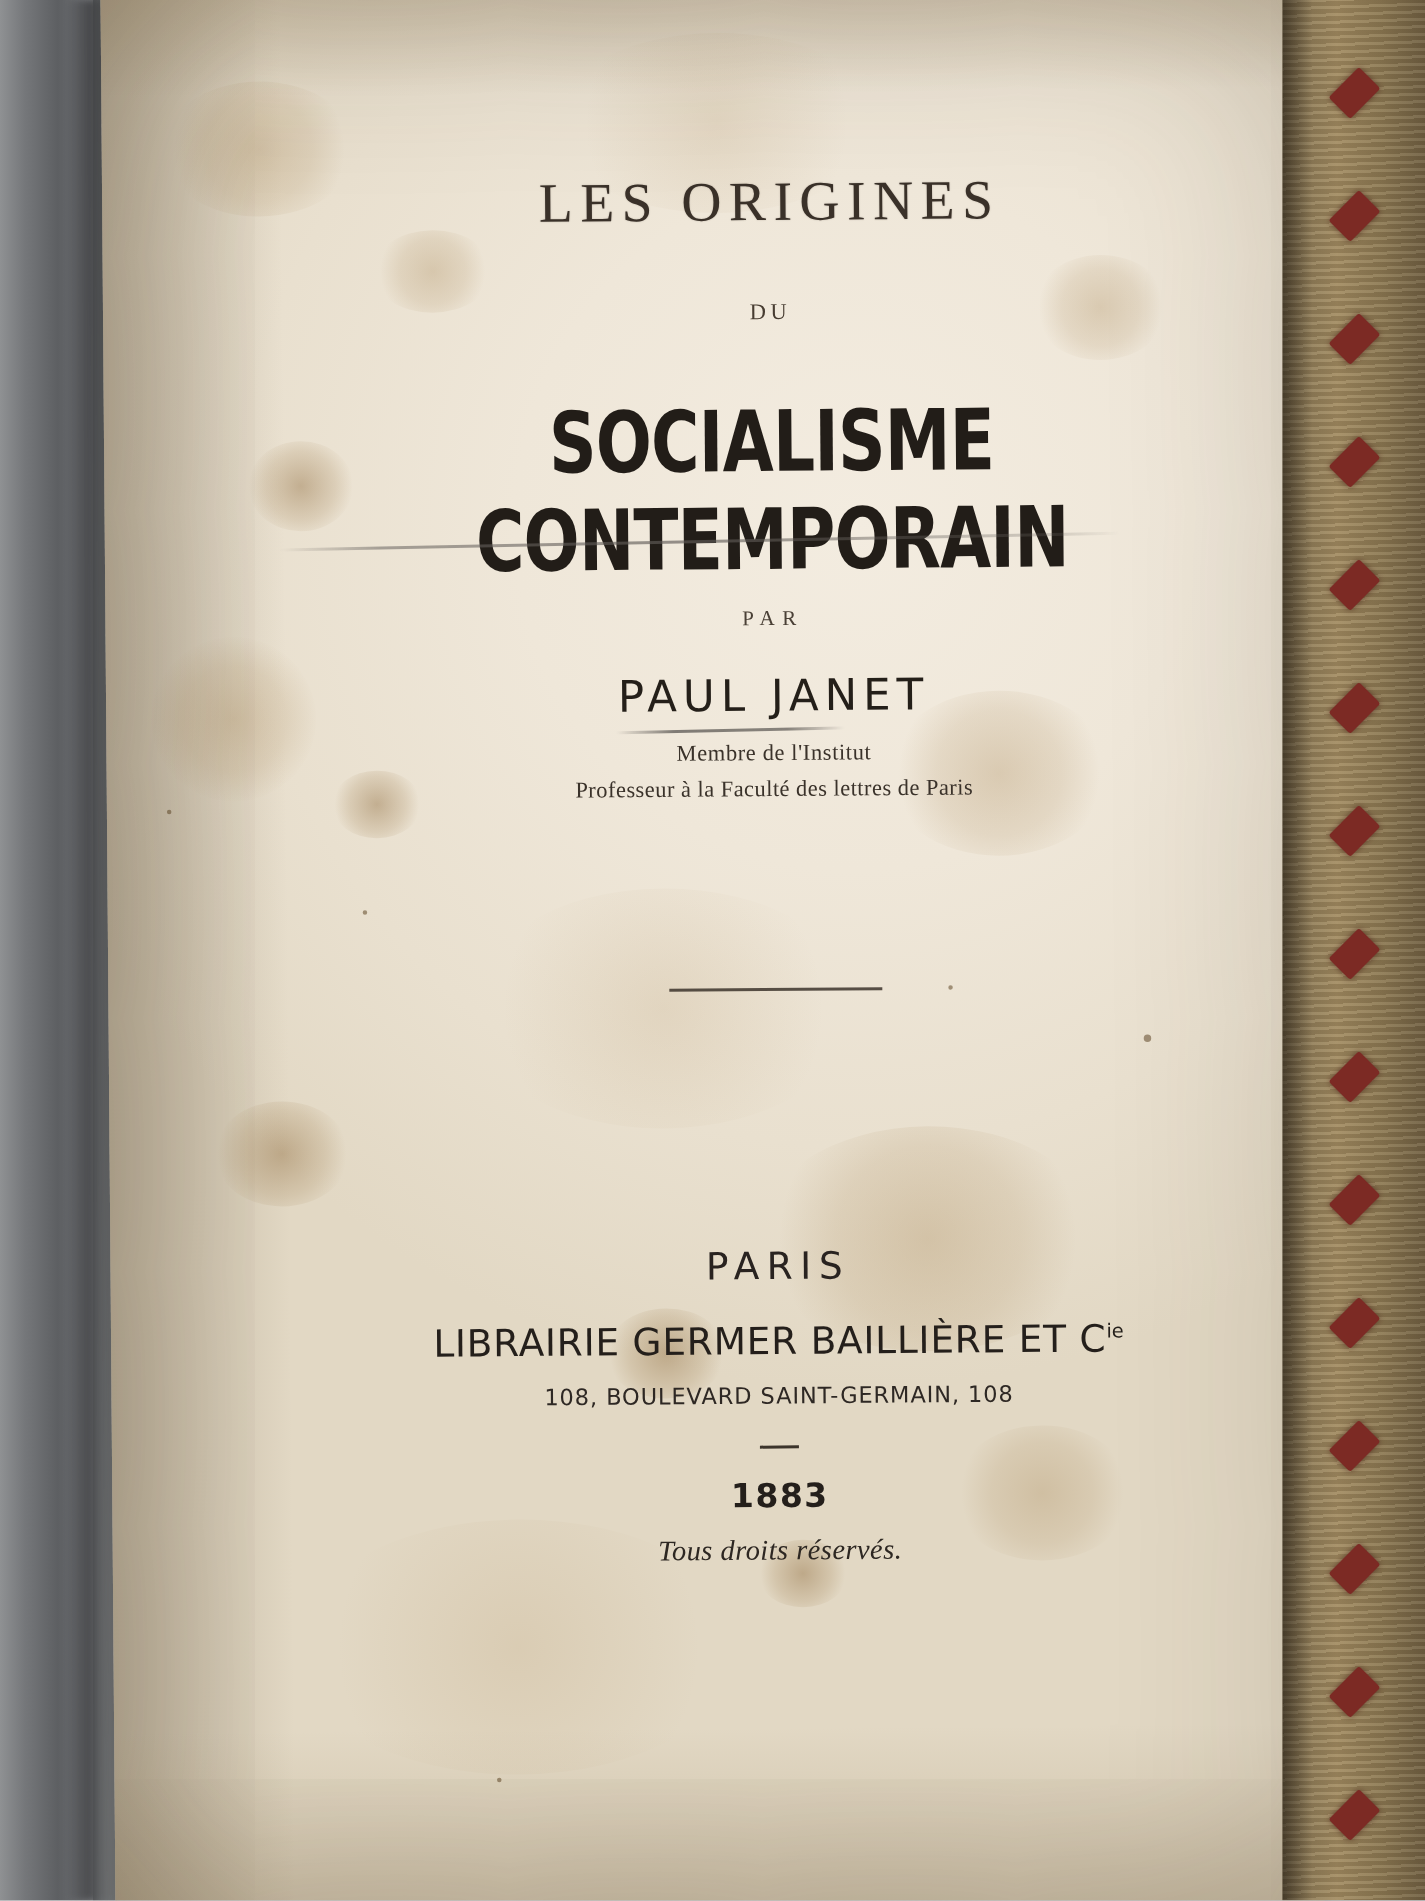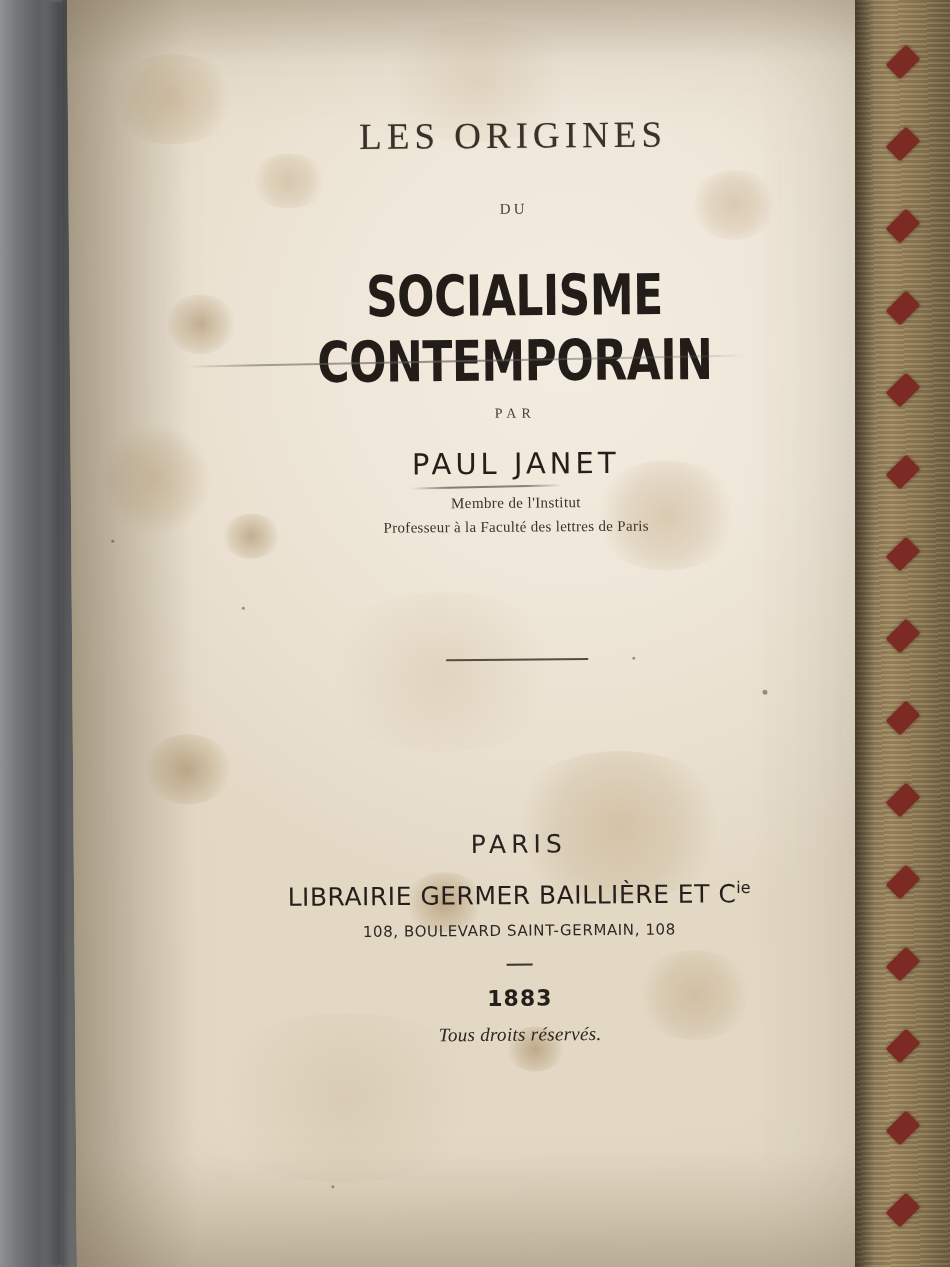--- a/index.html
+++ b/index.html
@@ -245,21 +245,21 @@
   }
   .t-publisher {
     position: absolute;
     top: 888px; left: 0; right: 0;
     font-family: "DejaVu Sans", sans-serif;
     font-size: 25px;
     letter-spacing: 0.5px;
     color: #241f1b;
   }
   .t-publisher .sup {
-    font-size: 16px;
+    font-size: 13px;
     vertical-align: super;
     letter-spacing: 0;
   }
   .t-address {
     position: absolute;
     top: 930px; left: 0; right: 0;
     font-family: "DejaVu Sans", sans-serif;
     font-size: 15px;
     letter-spacing: 0.6px;
     color: #2e2824;

